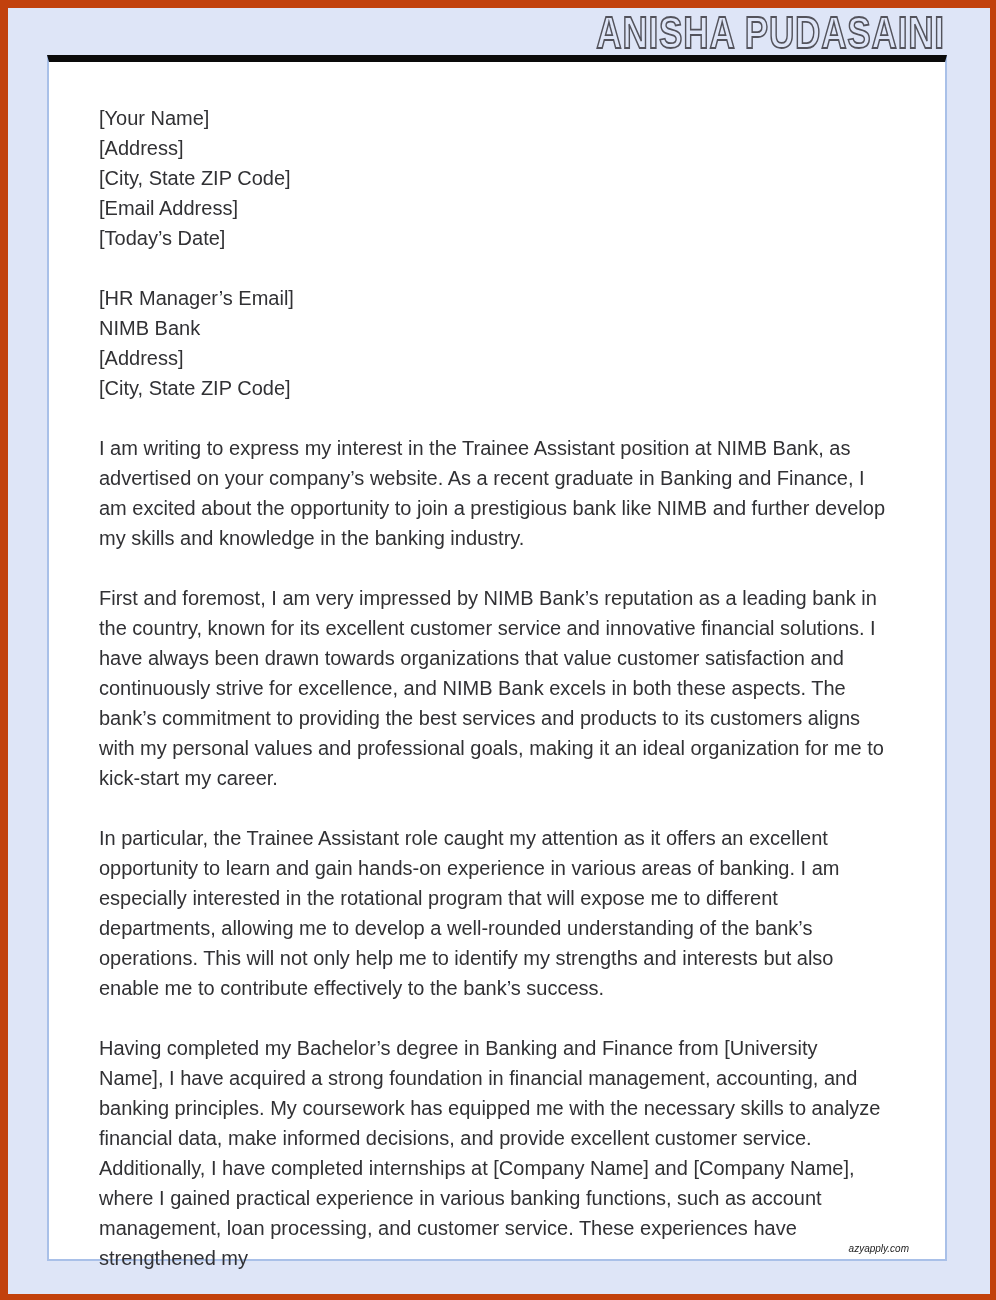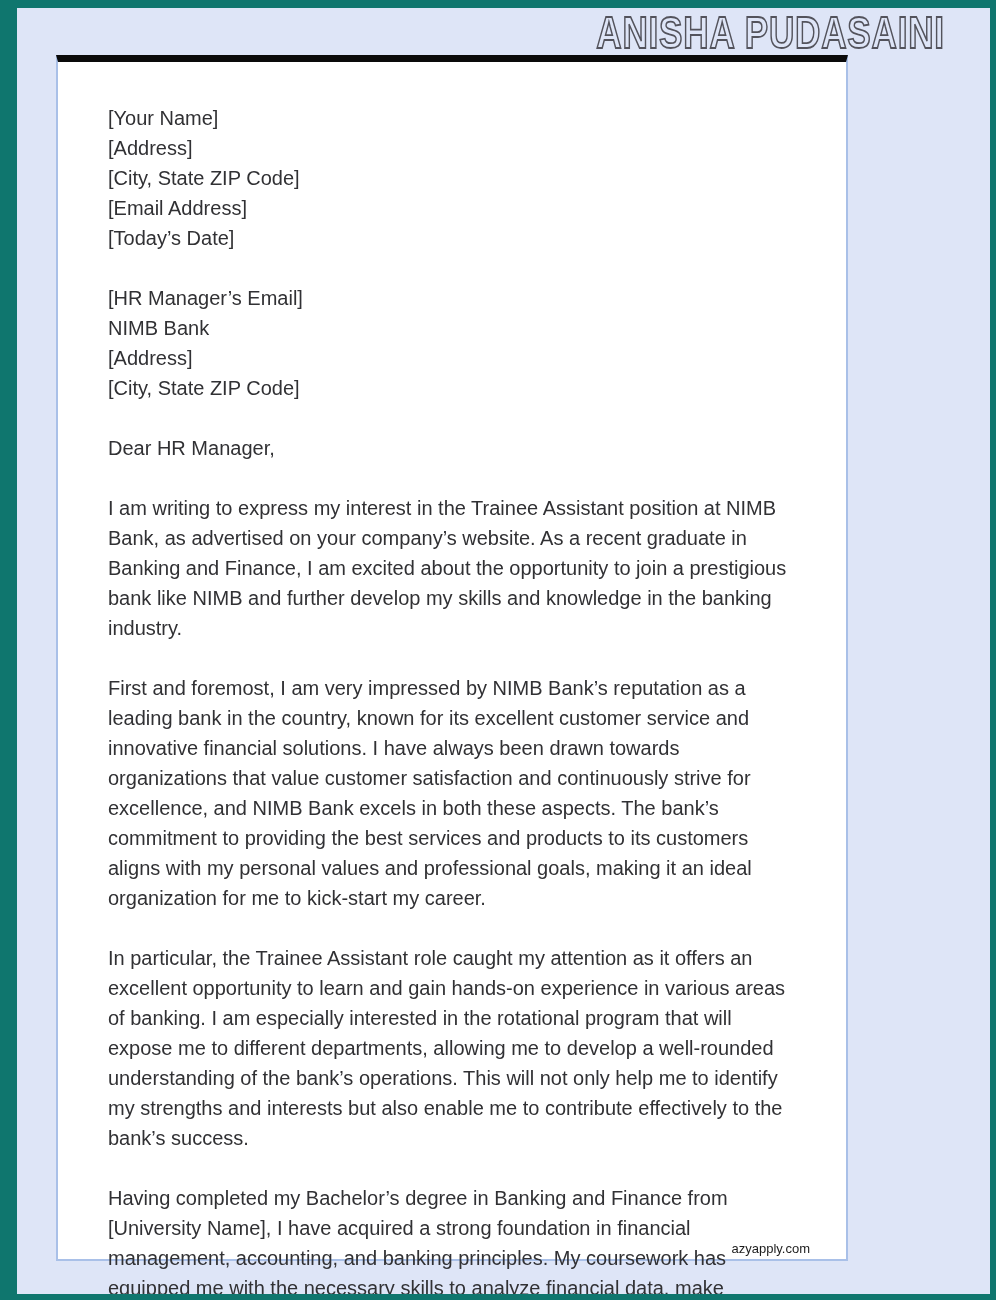--- a/index.html
+++ b/index.html
@@ -1,19 +1,19 @@
 <!DOCTYPE html>
 <html><head>
 <meta charset="utf-8">
 <style>
   html, body { margin: 0; padding: 0; }
   .frame {
     width: 996px; height: 1300px;
-    background: #0f766e;
-    padding: 8px 6px 6px 17px;
+    background: #c2410c;
+    padding: 8px 6px 6px 8px;
     box-sizing: border-box;
     overflow: hidden;
     position: relative;
     font-family: "Liberation Sans", "DejaVu Sans", sans-serif;
   }
   .canvas {
     width: 100%; height: 100%;
     background: #dee5f7;
     position: relative;
     overflow: hidden;
@@ -30,43 +30,44 @@
     transform: scaleX(0.78);
     transform-origin: 100% 50%;
     white-space: nowrap;
   }
   @supports not (-webkit-text-stroke: 1px #000) {
     .header-name { color: #55555e; }
   }
   .page {
     position: absolute;
     left: 39px; top: 47px;
-    width: 792px; height: 1206px;
+    width: 900px; height: 1206px;
     box-sizing: border-box;
     background: #ffffff;
     border-top: 7px solid #0a0a0a;
     border-left: 2px solid #a9c0e8;
     border-right: 2px solid #a9c0e8;
     border-bottom: 2px solid #a9c0e8;
   }
   .letter-body {
     padding: 41px 56px 0 50px;
     color: #313134;
     font-size: 20px;
     line-height: 30px;
   }
   .block { margin: 0 0 30px 0; white-space: pre-line; }
   .para  { margin: 0 2px 30px 0; }
   .watermark {
     position: absolute;
     right: 36px; bottom: 3px;
-    font-size: 13px;
+    font-size: 10px;
     line-height: 15px;
     color: #1c1c1c;
     white-space: nowrap;
+    font-style: italic;
   }
 </style>
 </head>
 <body>
 
 <div class="frame">
   <div class="canvas">
 
     <div class="header-name">ANISHA PUDASAINI</div>
 
@@ -77,21 +78,20 @@
 [Address]
 [City, State ZIP Code]
 [Email Address]
 [Today’s Date]</div>
 
         <div class="block">[HR Manager’s Email]
 NIMB Bank
 [Address]
 [City, State ZIP Code]</div>
 
-        <div class="block">Dear HR Manager,</div>
 
         <div>
             <p class="para">I am writing to express my interest in the Trainee Assistant position at NIMB Bank, as advertised on your company’s website. As a recent graduate in Banking and Finance, I am excited about the opportunity to join a prestigious bank like NIMB and further develop my skills and knowledge in the banking industry.</p>
             <p class="para">First and foremost, I am very impressed by NIMB Bank’s reputation as a leading bank in the country, known for its excellent customer service and innovative financial solutions. I have always been drawn towards organizations that value customer satisfaction and continuously strive for excellence, and NIMB Bank excels in both these aspects. The bank’s commitment to providing the best services and products to its customers aligns with my personal values and professional goals, making it an ideal organization for me to kick-start my career.</p>
             <p class="para">In particular, the Trainee Assistant role caught my attention as it offers an excellent opportunity to learn and gain hands-on experience in various areas of banking. I am especially interested in the rotational program that will expose me to different departments, allowing me to develop a well-rounded understanding of the bank’s operations. This will not only help me to identify my strengths and interests but also enable me to contribute effectively to the bank’s success.</p>
             <p class="para">Having completed my Bachelor’s degree in Banking and Finance from [University Name], I have acquired a strong foundation in financial management, accounting, and banking principles. My coursework has equipped me with the necessary skills to analyze financial data, make informed decisions, and provide excellent customer service. Additionally, I have completed internships at [Company Name] and [Company Name], where I gained practical experience in various banking functions, such as account management, loan processing, and customer service. These experiences have strengthened my</p>
           </div>
 
       </div>
 

